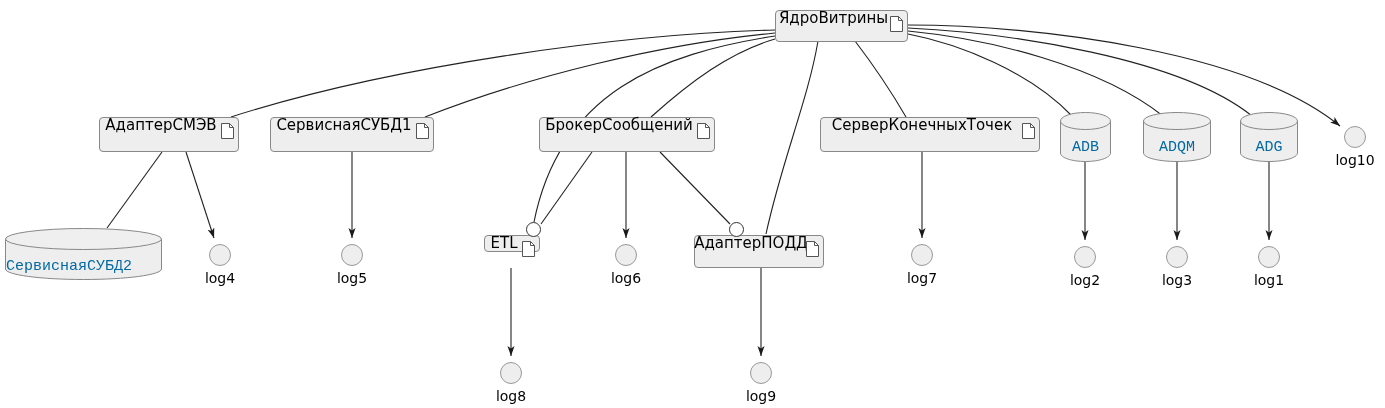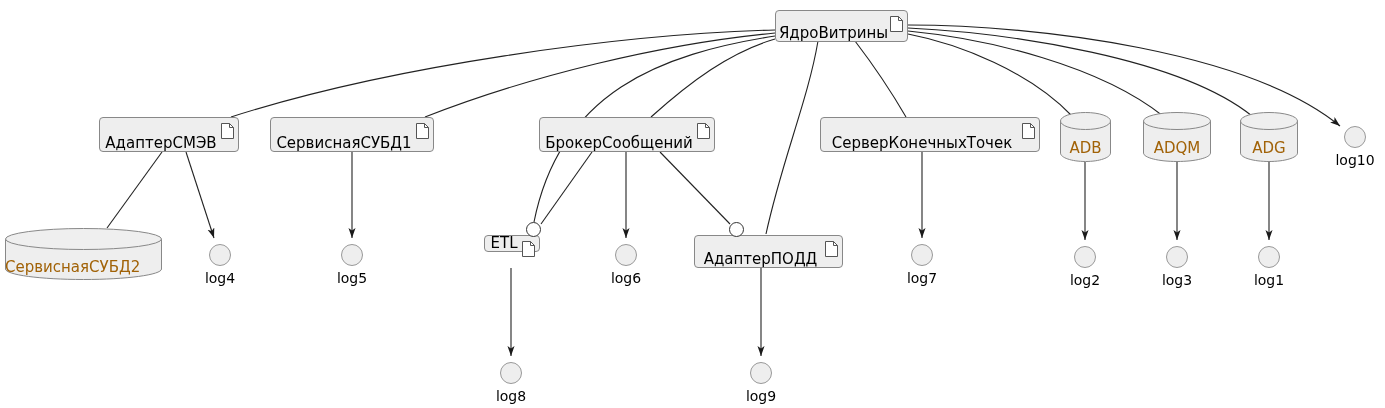--- a/index.html
+++ b/index.html
@@ -27,21 +27,21 @@
     height: 408px;
   }
   
   .component {
     position: absolute;
     box-sizing: border-box;
     background: #EEEEEE;
     border: 1px solid #888888;
     border-radius: 4px;
     display: flex;
-    align-items: flex-end;
+    align-items: flex-start;
     justify-content: center;
     font-size: 15px;
     color: #000000;
     white-space: nowrap;
     z-index: 3;
   }
   .component .clabel {
     padding-right: 16px;
     line-height: 1;
   }
@@ -62,22 +62,23 @@
     position: absolute;
     left: 0;
     top: 0;
   }
   .database .dblabel {
     position: absolute;
     left: 0;
     right: 0;
     text-align: center;
     font-size: 15px;
-    color: #a16207;
+    color: #0369a1;
     white-space: nowrap;
+    font-family: Liberation Mono, monospace;
   }
   
   .lognode {
     position: absolute;
     z-index: 3;
   }
   .lognode .circle {
     position: absolute;
     left: 0;
     top: 0;
@@ -211,21 +212,21 @@
   </div>
 
   <div class="component" style="left:484px; top:235px; width:56px; height:17px;">
     <span class="clabel">ETL</span>
     <svg class="doc-icon" viewBox="0 0 13 16">
       <path d="M0.5,0.5 L8.5,0.5 L12.5,4.5 L12.5,15.5 L0.5,15.5 Z" fill="#FFFFFF" stroke="#555555" stroke-width="1"></path>
       <path d="M8.5,0.5 L8.5,4.5 L12.5,4.5" fill="none" stroke="#555555" stroke-width="1"></path>
     </svg>
   </div>
 
-  <div class="component" style="left:694px; top:235px; width:149px; height:33px;">
+  <div class="component" style="left:694px; top:235px; width:130px; height:33px;">
     <span class="clabel">АдаптерПОДД</span>
     <svg class="doc-icon" viewBox="0 0 13 16">
       <path d="M0.5,0.5 L8.5,0.5 L12.5,4.5 L12.5,15.5 L0.5,15.5 Z" fill="#FFFFFF" stroke="#555555" stroke-width="1"></path>
       <path d="M8.5,0.5 L8.5,4.5 L12.5,4.5" fill="none" stroke="#555555" stroke-width="1"></path>
     </svg>
   </div>
 
   <div class="socket" style="left:526px; top:222px;"></div>
   <div class="socket" style="left:729px; top:222px;"></div>
 

